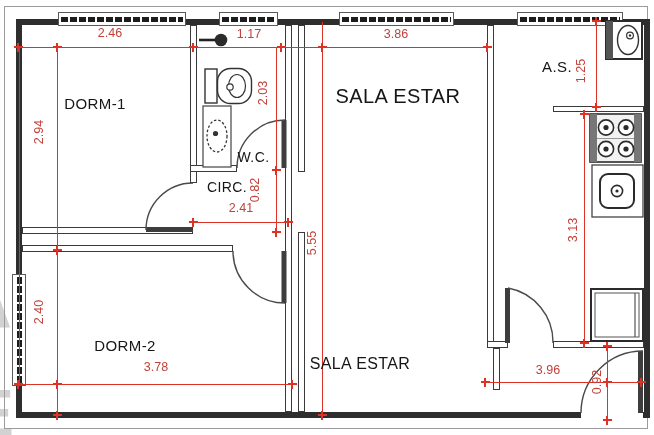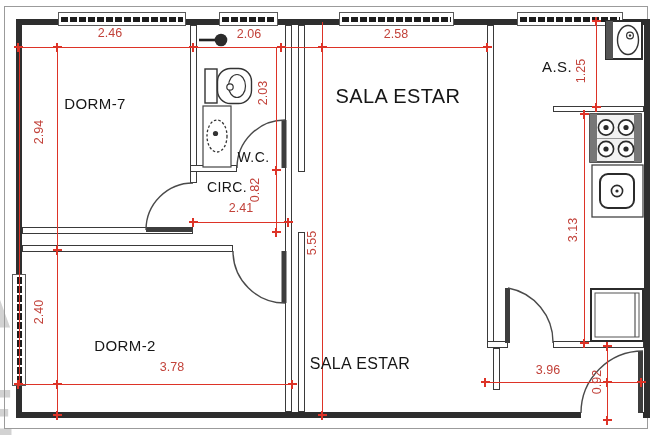--- a/index.html
+++ b/index.html
@@ -175,35 +175,35 @@
   <div class="m" style="left:591.5px;top:102.5px;"></div>
   <div class="m" style="left:579.5px;top:109.5px;"></div>
   <div class="m" style="left:579.5px;top:338.5px;"></div>
   <div class="m" style="left:480.5px;top:377.5px;"></div>
   <div class="m" style="left:602.5px;top:377.5px;"></div>
   <div class="m" style="left:636.5px;top:377.5px;"></div>
   <div class="m" style="left:602.5px;top:341.5px;"></div>
   <div class="m" style="left:602.5px;top:415.5px;"></div>
 
   <div class="dim" style="left:110px;top:33px;">2.46</div>
-  <div class="dim" style="left:249px;top:34px;">2.06</div>
-  <div class="dim" style="left:396px;top:34px;">2.58</div>
+  <div class="dim" style="left:249px;top:34px;">1.17</div>
+  <div class="dim" style="left:396px;top:34px;">3.86</div>
   <div class="dim rot" style="left:39px;top:132px;">2.94</div>
   <div class="dim rot" style="left:263px;top:93px;">2.03</div>
   <div class="dim rot" style="left:255px;top:190px;">0.82</div>
   <div class="dim" style="left:241px;top:208px;">2.41</div>
   <div class="dim rot" style="left:312px;top:243px;">5.55</div>
   <div class="dim rot" style="left:581px;top:71px;">1.25</div>
   <div class="dim rot" style="left:573px;top:230px;">3.13</div>
   <div class="dim rot" style="left:39px;top:312px;">2.40</div>
-  <div class="dim" style="left:156px;top:367px;margin-left:16px;">3.78</div>
+  <div class="dim" style="left:156px;top:367px;">3.78</div>
   <div class="dim" style="left:548px;top:370px;">3.96</div>
   <div class="dim rot" style="left:597px;top:382px;">0.92</div>
 
-  <div class="rlabel" style="left:95px;top:103px;">DORM-7</div>
+  <div class="rlabel" style="left:95px;top:103px;">DORM-1</div>
   <div class="rlabel" style="left:125px;top:345px;">DORM-2</div>
   <div class="rlabel" style="left:246px;top:157px;font-size:14px;padding-left:15px;">W.C.</div>
   <div class="rlabel" style="left:227px;top:187px;font-size:14px;">CIRC.</div>
   <div class="rlabel" style="left:398px;top:96px;font-size:20px;">SALA ESTAR</div>
   <div class="rlabel" style="left:360px;top:364px;font-size:16px;">SALA ESTAR</div>
   <div class="rlabel" style="left:557px;top:66px;">A.S.</div>
 
 </div>
 
 </body></html>

